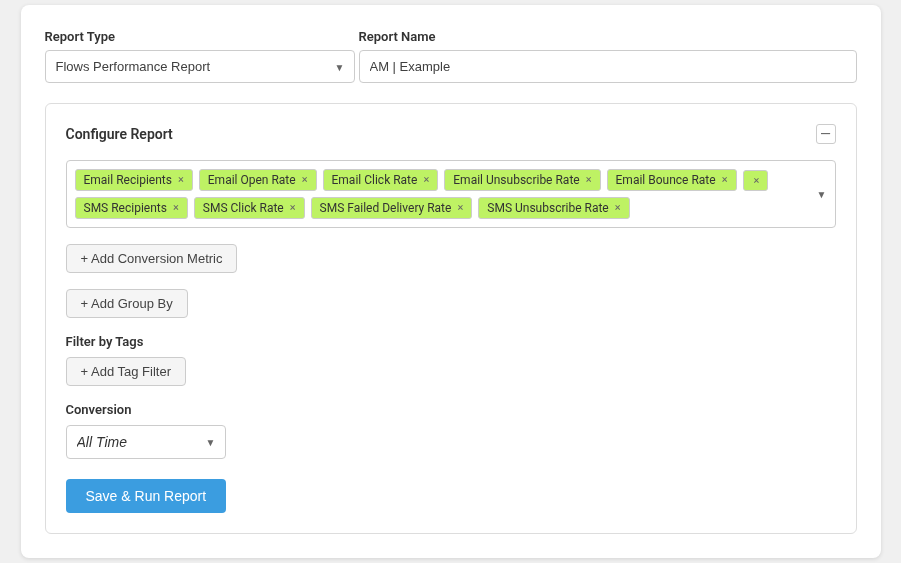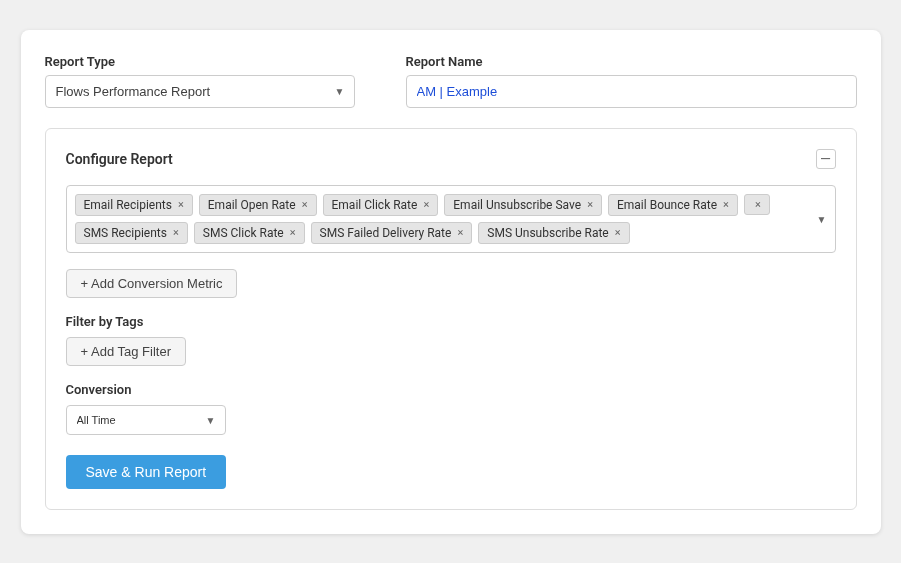--- a/index.html
+++ b/index.html
@@ -14,30 +14,30 @@
     }
     .outer-card {
       background: #fff;
       border-radius: 8px;
       box-shadow: 0 1px 4px rgba(0,0,0,0.12);
       width: 860px;
       padding: 24px;
     }
     .top-row {
       display: flex;
-      gap: 24px;
+      gap: 4px;
       margin-bottom: 20px;
     }
     .field-group {
       display: flex;
       flex-direction: column;
       gap: 6px;
     }
     .field-group.report-type { flex: 0 0 310px; }
-    .field-group.report-name { flex: 1; margin-left: 27px; }
+    .field-group.report-name { flex: 1; }
     .field-label {
       font-size: 13px;
       font-weight: 600;
       color: #333;
     }
     .select-wrapper {
       position: relative;
     }
     .select-wrapper select {
       width: 100%;
@@ -58,21 +58,21 @@
       pointer-events: none;
       font-size: 10px;
       color: #666;
     }
     .text-input {
       width: 100%;
       padding: 8px 10px;
       border: 1px solid #ccc;
       border-radius: 4px;
       font-size: 13px;
-      color: #1d4ed8;
+      color: #404040;
     }
     .inner-card {
       border: 1px solid #ddd;
       border-radius: 6px;
       padding: 20px;
     }
     .inner-card-header {
       display: flex;
       justify-content: space-between;
       align-items: center;
@@ -109,21 +109,21 @@
       display: flex;
       flex-wrap: wrap;
       gap: 6px;
       align-items: center;
       position: relative;
       margin-bottom: 16px;
     }
     .metric-tag {
       display: flex;
       gap: 4px;
-      background: #e5e5e5;
+      background: #bef264;
       border: 1px solid #ccc;
       border-radius: 3px;
       padding: 3px 8px;
       font-size: 12px;
       color: #333;
       white-space: nowrap;
     }
     .metric-tag .remove {
       cursor: pointer;
       color: #666;
@@ -152,25 +152,26 @@
     }
     .timeframe-select-wrapper {
       position: relative;
       width: 160px;
     }
     .timeframe-select-wrapper select {
       width: 100%;
       padding: 8px 28px 8px 10px;
       border: 1px solid #ccc;
       border-radius: 4px;
-      font-size: 11px;
+      font-size: 14px;
       color: #333;
       appearance: none;
       background: #fff;
       cursor: pointer;
+      font-style: italic;
     }
     .timeframe-select-wrapper .chevron {
       position: absolute;
       right: 10px;
       top: 50%;
       transform: translateY(-50%);
       pointer-events: none;
       font-size: 10px;
       color: #666;
     }
@@ -225,21 +226,21 @@
         </div>
         <div class="metric-tag">
           <span>Email Open Rate</span>
           <span class="remove">×</span>
         </div>
         <div class="metric-tag">
           <span>Email Click Rate</span>
           <span class="remove">×</span>
         </div>
         <div class="metric-tag">
-          <span>Email Unsubscribe Save</span>
+          <span>Email Unsubscribe Rate</span>
           <span class="remove">×</span>
         </div>
         <div class="metric-tag">
           <span>Email Bounce Rate</span>
           <span class="remove">×</span>
         </div>
         <span class="metrics-dropdown-arrow">▼</span>
         <div class="metric-tag">
           <span class="remove">×</span>
         </div>
@@ -262,20 +263,21 @@
       </div>
     </div>
 
     
     <div class="section-block">
       <button class="add-btn">+ Add Conversion Metric</button>
     </div>
 
     
     <div class="section-block">
+      <button class="add-btn">+ Add Group By</button>
     </div>
 
     
     <div class="section-block">
       <div class="section-label">Filter by Tags</div>
       <button class="add-btn">+ Add Tag Filter</button>
     </div>
 
     
     <div class="section-block">

